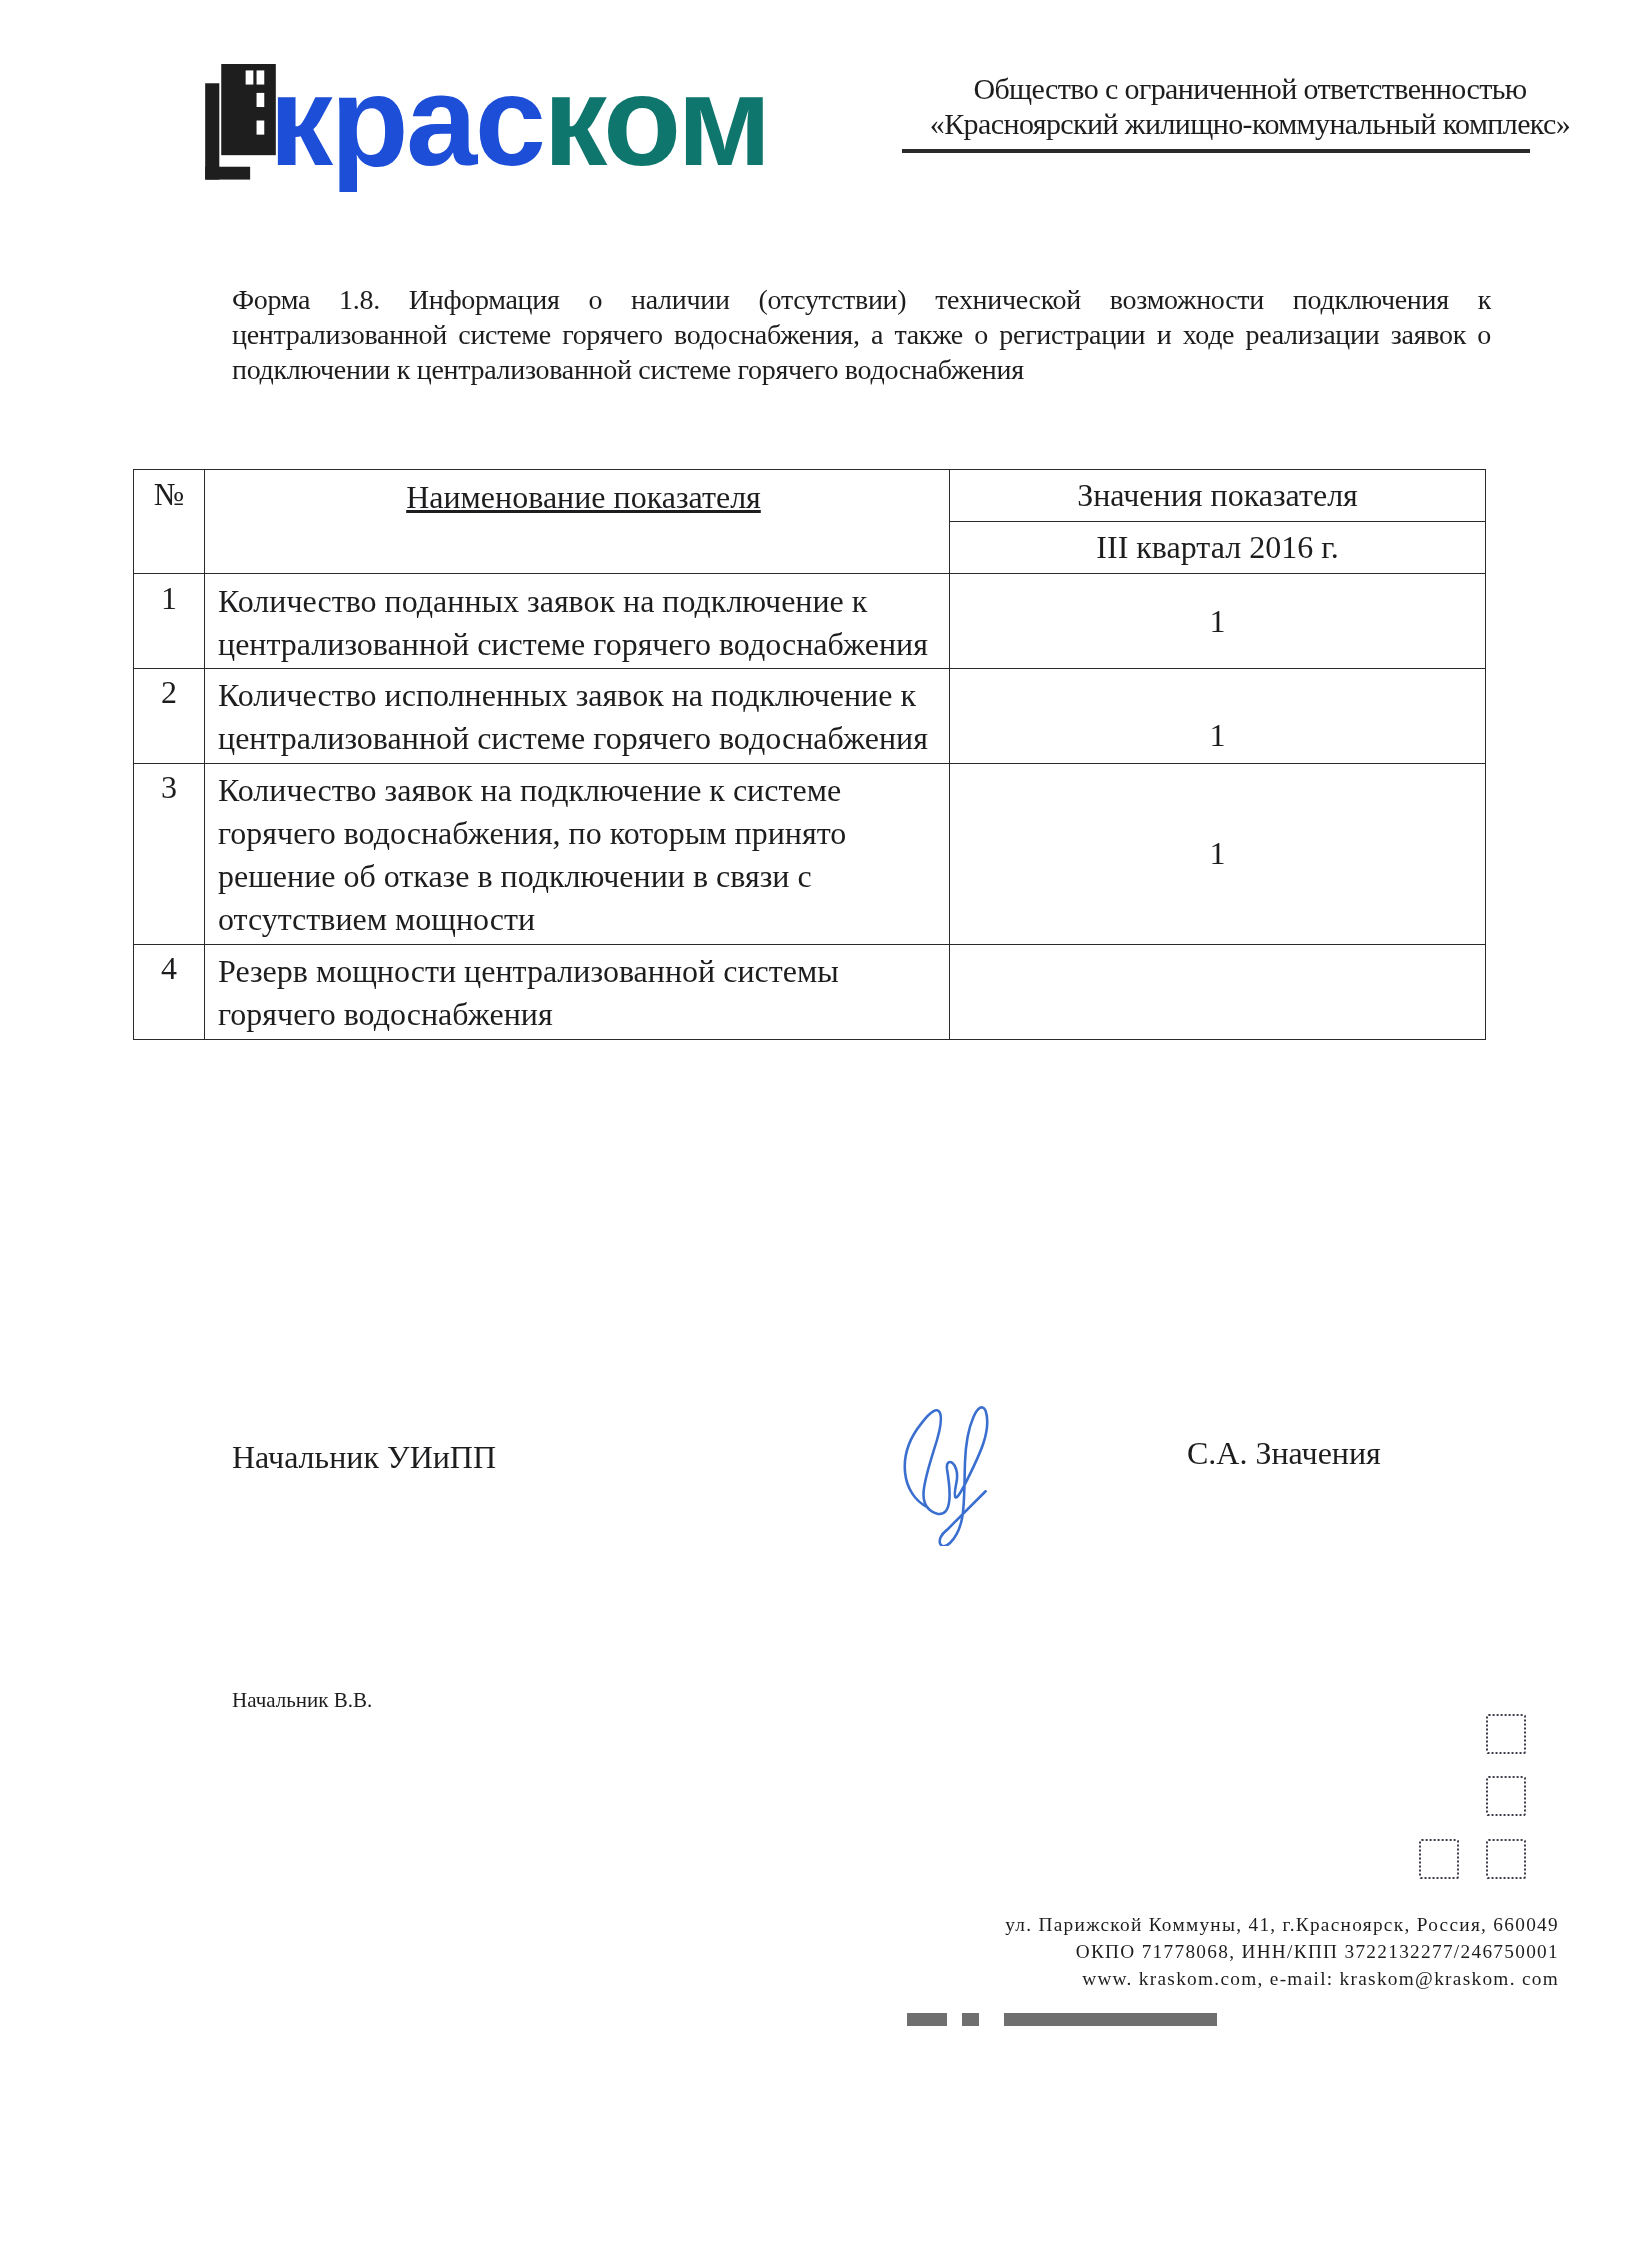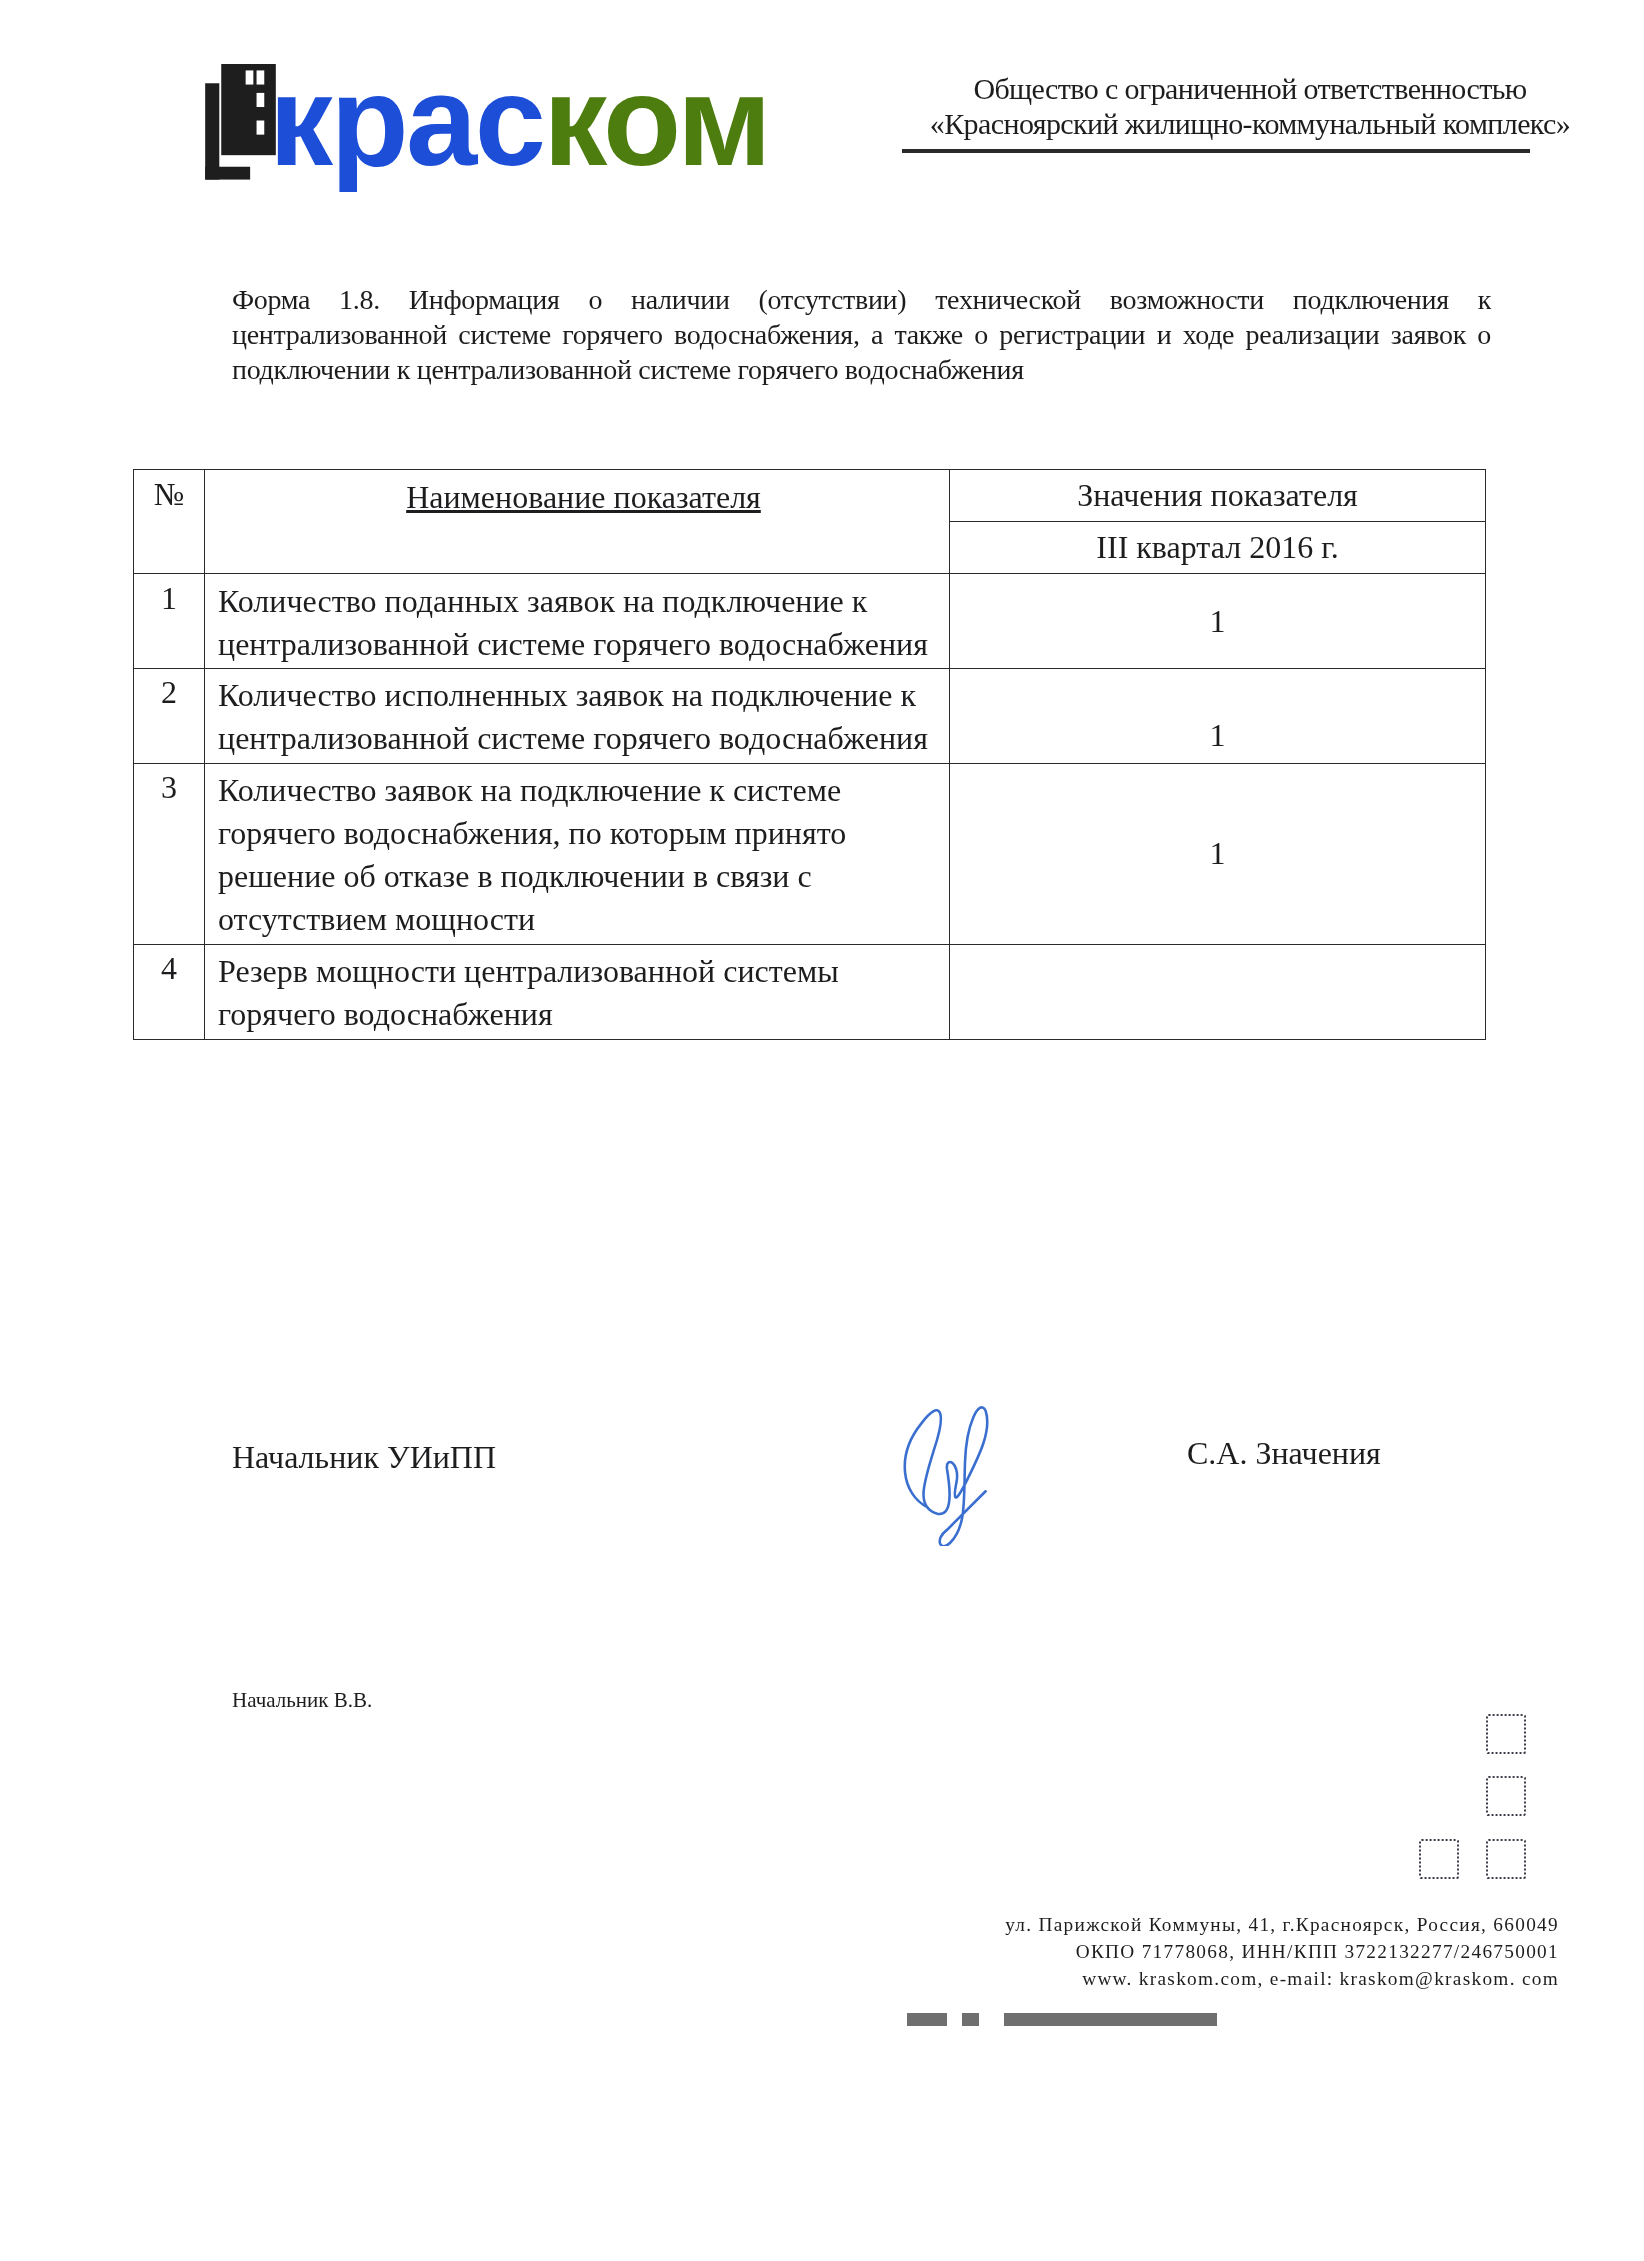--- a/index.html
+++ b/index.html
@@ -7,21 +7,21 @@
     width: 1644px; height: 2261px; background: #ffffff; position: relative; overflow: hidden;
     font-family: "Liberation Serif", "DejaVu Serif", serif; color: #1d1d1f;
   }
   .abs { position: absolute; }
 
   
   .logo { left: 205px; top: 64px; width: 676px; height: 122px; }
   .logo-word { position: absolute; left: 64px; top: -3.9px; font-family: "Liberation Sans", "DejaVu Sans", sans-serif;
     font-weight: bold; font-size: 128px; letter-spacing: -2.6px; line-height: 122px; white-space: nowrap; }
   .logo-word .dark { color: #1d4ed8; }
-  .logo-word .gray { color: #4d7c0f; }
+  .logo-word .gray { color: #0f766e; }
 
   .org-block { left: 928px; top: 71px; width: 644px; text-align: center; font-size: 30px; line-height: 35px; letter-spacing: -0.6px; }
   .org-rule { left: 902px; top: 149px; width: 628px; height: 3.9px; background: #2a2a2a; }
 
   
   .intro { left: 232px; top: 282px; width: 1259px; font-size: 28px; line-height: 35px; text-align: justify; text-align-last: left; letter-spacing: -0.3px; }
 
   
   .doc-table { left: 133px; top: 469px; border-collapse: collapse; font-size: 32px; }
   .doc-table td { border: 1.9px solid #2a2a2a; vertical-align: top; padding: 0; }

